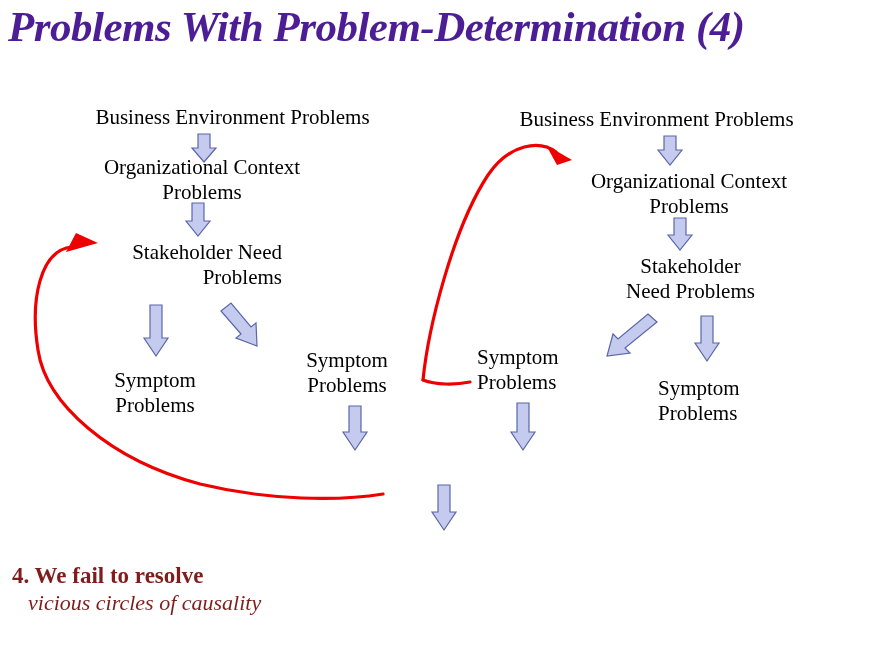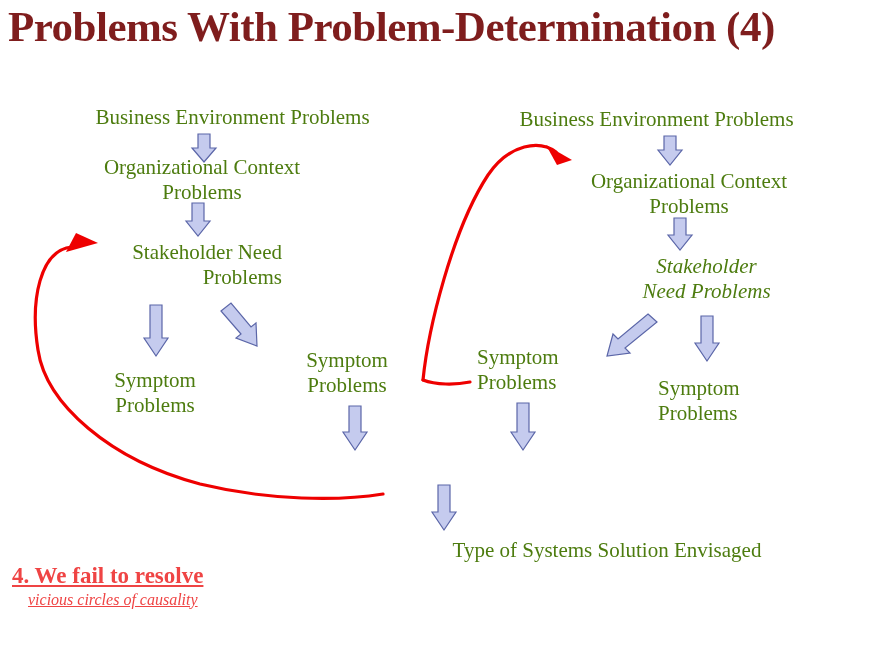--- a/index.html
+++ b/index.html
@@ -16,54 +16,54 @@
     font-family: "Liberation Serif", serif;
   }
   #title {
     position: absolute;
     left: 8px;
     top: 2px;
     width: 875px;
     font-family: "Liberation Serif", serif;
     font-size: 43px;
     font-weight: bold;
-    color: #7f1d1d;
+    color: #4c1d95;
     letter-spacing: -0.5px;
     white-space: nowrap;
+    font-style: italic;
   }
   .node {
     position: absolute;
     font-family: "Liberation Serif", serif;
     font-size: 21px;
-    color: #4d7c0f;
+    color: #000000;
     text-align: center;
     line-height: 1.18;
     white-space: pre-line;
   }
   #svg-layer {
     position: absolute;
     left: 0;
     top: 0;
     width: 885px;
     height: 649px;
   }
   .caption {
     position: absolute;
     font-family: "Liberation Serif", serif;
-    color: #ef4444;
+    color: #7f1d1d;
     line-height: 1.2;
-    text-decoration: underline;
   }
   .caption .line1 {
     font-size: 23px;
     font-weight: bold;
     display: block;
   }
   .caption .line2 {
-    font-size: 16px;
+    font-size: 22px;
     font-style: italic;
     display: block;
     padding-left: 16px;
   }
 </style>
 </head>
 <body>
 
 <div id="page">
 
@@ -127,27 +127,26 @@
   <div class="node" style="left:92px; top:240px; width:190px;text-align:right;">Stakeholder Need
 Problems</div>
   <div class="node" style="left:100px; top:368px; width:110px;">Symptom
 Problems</div>
   <div class="node" style="left:291px; top:348px; width:112px;">Symptom
 Problems</div>
 
   <div class="node" style="left:484px; top:107px; width:345px;">Business Environment Problems</div>
   <div class="node" style="left:565px; top:169px; width:248px;">Organizational Context
 Problems</div>
-  <div class="node" style="left:624px; top:254px; width:165px;font-style:italic;">Stakeholder
+  <div class="node" style="left:608px; top:254px; width:165px;">Stakeholder
 Need Problems</div>
   <div class="node" style="left:477px; top:345px; width:112px; text-align:left;">Symptom
 Problems</div>
   <div class="node" style="left:658px; top:376px; width:112px; text-align:left;">Symptom
 Problems</div>
 
-  <div class="node" style="left:417px; top:538px; width:380px;">Type of Systems Solution  Envisaged</div>
 
   <div class="caption" style="left:12px; top:562px; width:400px;">
     <span class="line1">4. We fail to resolve</span>
     <span class="line2">vicious circles of causality</span>
   </div>
 
 </div>
 
 </body></html>

